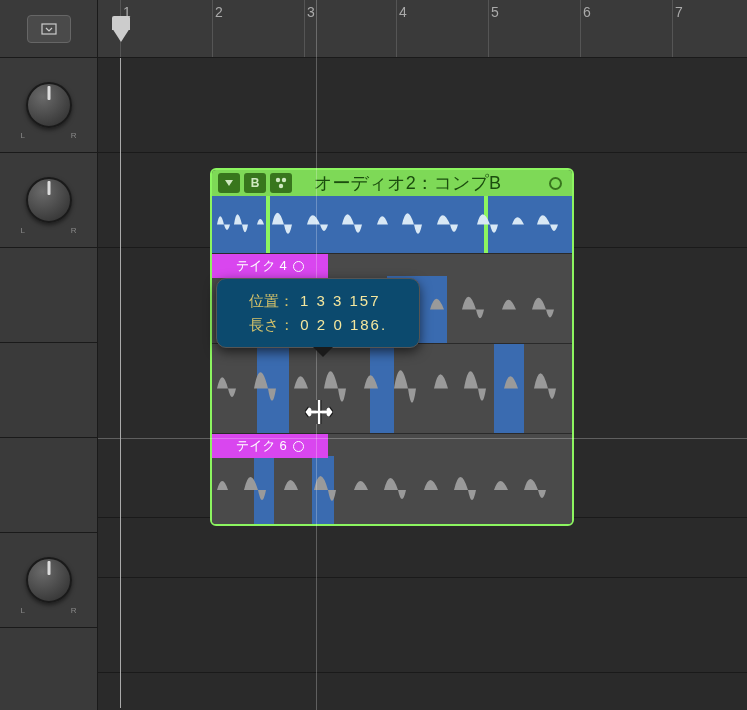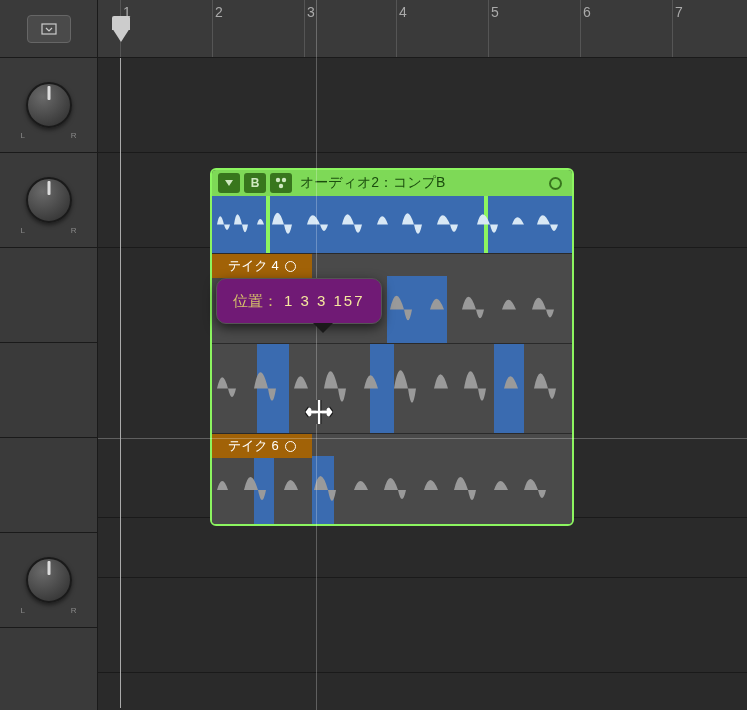--- a/index.html
+++ b/index.html
@@ -186,22 +186,22 @@
   height: 20px;
   background: #38761d;
   border-radius: 3px;
   display: flex;
   align-items: center;
   justify-content: center;
   cursor: pointer;
 }
 .header-title {
   color: #1b4d0e;
-  font-size: 14px;
-  margin-left: 4px;
+  font-size: 18px;
+  margin-left: 18px;
   flex: 1;
 }
 .header-circle {
   width: 13px;
   height: 13px;
   border: 2px solid #38761d;
   border-radius: 50%;
   margin-right: 4px;
 }
 .comp-row {
@@ -214,24 +214,24 @@
   height: 90px;
   background: #4a4a4a;
   position: relative;
   border-bottom: 1px solid #2a2a2a;
 }
 .take-row:last-child { border-bottom: none; }
 .take-label {
   position: absolute;
   top: 0;
   left: 0;
-  background: #a16207;
+  background: #d946ef;
   color: #fff;
   font-size: 13px;
-  padding: 3px 16px;
+  padding: 3px 24px;
   display: flex;
   align-items: center;
   gap: 6px;
   z-index: 2;
   text-align: right;
 }
 .take-circle {
   width: 11px;
   height: 11px;
   border: 1.5px solid #fff;
@@ -263,24 +263,24 @@
   position: absolute;
   background: #8cf560;
   top: 0;
   bottom: 0;
   width: 4px;
 }
 .tooltip {
   position: absolute;
   left: 118px;
   top: 278px;
-  background: #701a75;
+  background: #0c4a6e;
   border: 1px solid #555;
   border-radius: 10px;
-  padding: 10px 16px;
+  padding: 10px 32px;
   z-index: 10;
   box-shadow: 0 4px 12px rgba(0,0,0,0.6);
 }
 .tooltip::after {
   content: '';
   position: absolute;
   bottom: -10px;
   left: 96px;
   width: 0;
   height: 0;
@@ -451,20 +451,24 @@
         </div>
       </div>
 
 
     </div>
 
     <div class="tooltip">
       <div class="tooltip-row">
         <span class="tooltip-label">位置：</span>
         <span class="tooltip-value">1 3 3 157</span>
+      </div>
+      <div class="tooltip-row">
+        <span class="tooltip-label">長さ：</span>
+        <span class="tooltip-value">0 2 0 186.</span>
       </div>
     </div>
 
     <div class="edit-cursor">
       <svg width="28" height="28" viewBox="0 0 28 28">
         <g stroke="#fff" stroke-width="2.5" fill="none">
           <line x1="14" y1="2" x2="14" y2="26"></line>
           <line x1="2" y1="14" x2="26" y2="14"></line>
           <path d="M5 10 L2 14 L5 18" stroke="#1a1a1a" stroke-width="5"></path>
           <path d="M23 10 L26 14 L23 18" stroke="#1a1a1a" stroke-width="5"></path>

